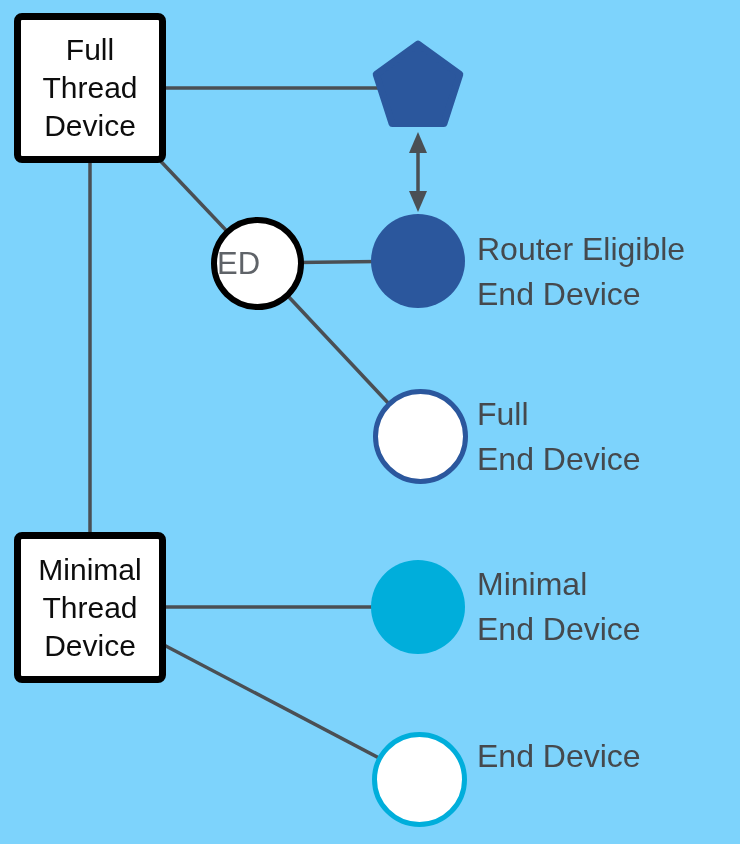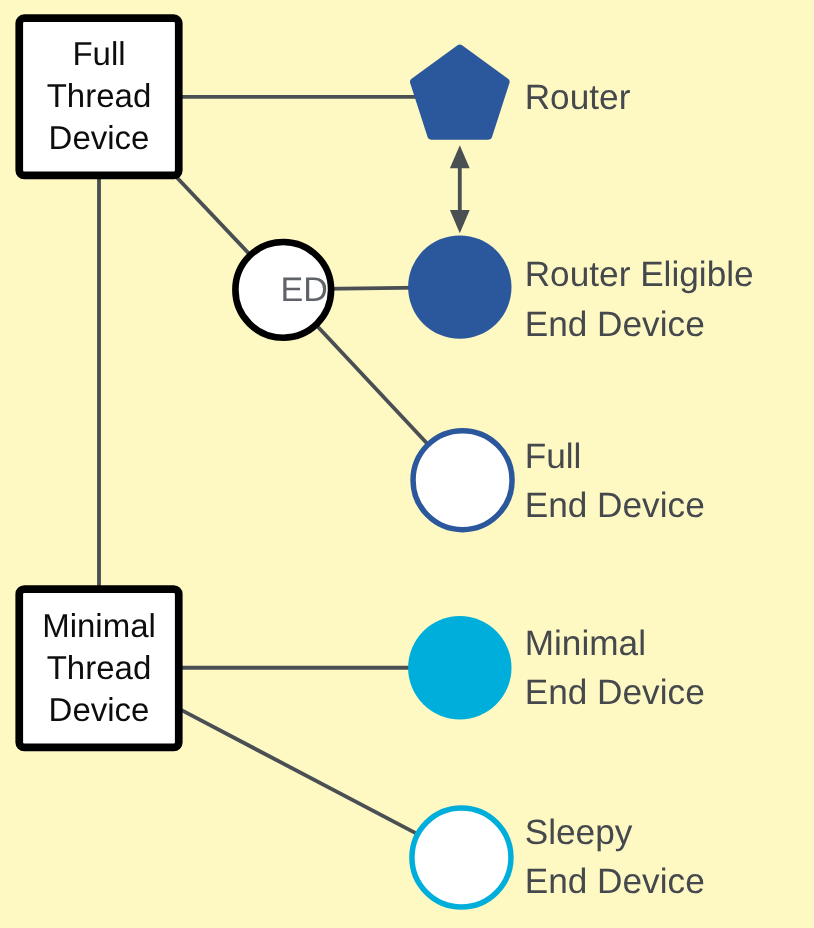--- a/index.html
+++ b/index.html
@@ -4,21 +4,21 @@
 <style>
   html, body {
     margin: 0;
     padding: 0;
     background: #ffffff;
   }
   .canvas {
     position: relative;
     width: 740px;
     height: 844px;
-    background: #fef9c3;
+    background: #7dd3fc;
     font-family: "Liberation Sans", sans-serif;
     overflow: hidden;
   }
   .layer {
     position: absolute;
     left: 0;
     top: 0;
     z-index: 0;
   }
   .node {
@@ -40,21 +40,21 @@
     line-height: 38px;
   }
   .tbox-ftd { left: 14px; top: 13px; width: 152px; height: 150px; }
   .tbox-mtd { left: 14px; top: 532px; width: 152px; height: 151px; }
   .circle { border-radius: 50%; }
   .ed-circle {
     left: 211px; top: 217px; width: 93px; height: 93px;
     border: 6px solid #000000;
     display: flex;
     align-items: center;
-    justify-content: flex-end;
+    justify-content: flex-start;
     color: #5f6368;
     font-size: 31px;
   }
   .reed-circle { left: 371px; top: 214px; width: 94px; height: 94px; background: #2b579d; }
   .fed-circle  { left: 373px; top: 389px; width: 95px; height: 95px; border: 5px solid #2b579d; }
   .med-circle  { left: 371px; top: 560px; width: 94px; height: 94px; background: #00aedb; }
   .sed-circle  { left: 372px; top: 732px; width: 95px; height: 95px; border: 5px solid #00aedb; }
   .label {
     position: absolute;
     z-index: 1;
@@ -109,33 +109,29 @@
 
   <div class="node circle ed-circle">
     <span>ED</span>
   </div>
 
   <div class="node circle reed-circle"></div>
   <div class="node circle fed-circle"></div>
   <div class="node circle med-circle"></div>
   <div class="node circle sed-circle"></div>
 
-  <div class="label label-router">
-    <span>Router</span>
-  </div>
   <div class="label label-reed">
     <span>Router Eligible</span>
     <span>End Device</span>
   </div>
   <div class="label label-fed">
     <span>Full</span>
     <span>End Device</span>
   </div>
   <div class="label label-med">
     <span>Minimal</span>
     <span>End Device</span>
   </div>
   <div class="label label-sed">
-    <span>Sleepy</span>
     <span>End Device</span>
   </div>
 
 </div>
 
 </body></html>

